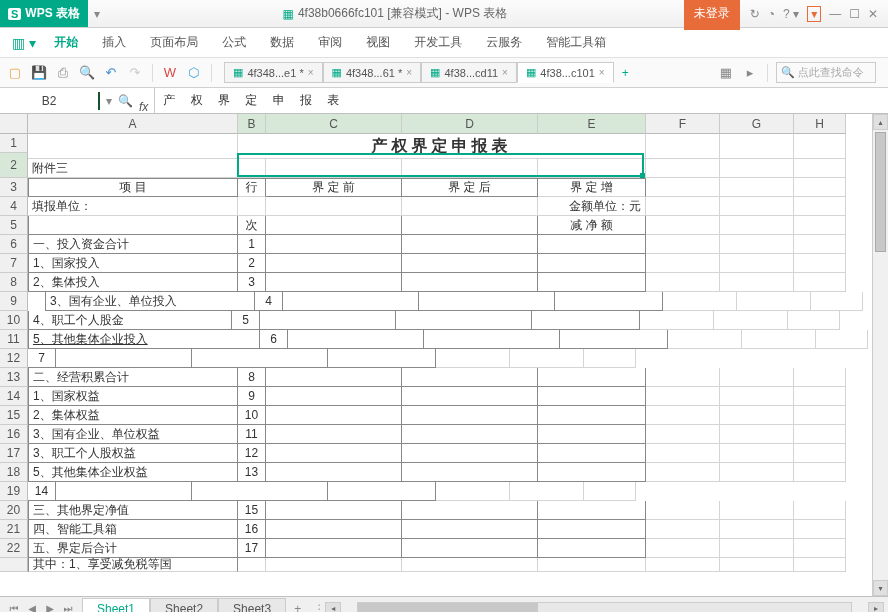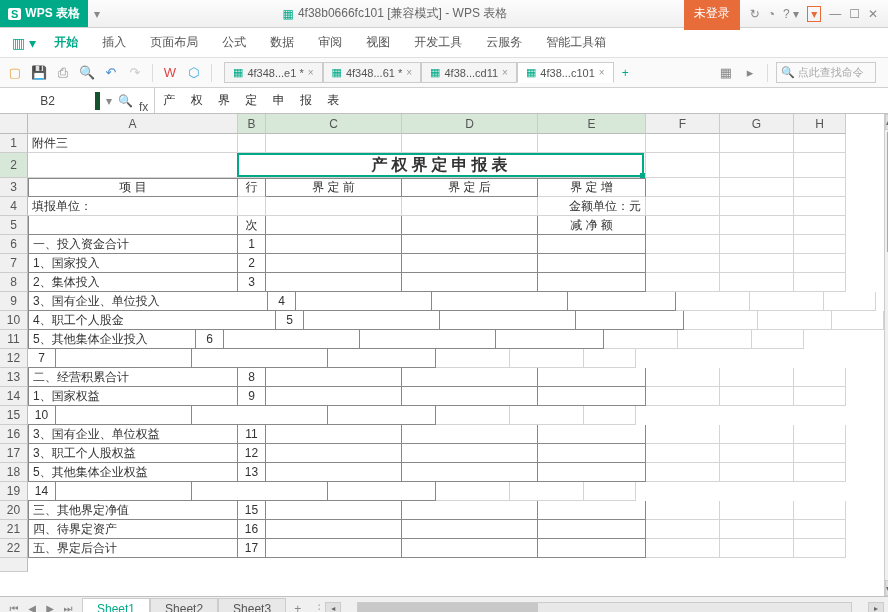--- a/index.html
+++ b/index.html
@@ -29,23 +29,23 @@
 .doc-tabs { display:flex; align-items:center; gap:0; margin-left:4px; flex:1; }
 .doc-tab { padding:3px 8px; border:1px solid #ccc; background:#f5f5f5; display:flex; align-items:center; gap:4px; font-size:11px; color:#555; }
 .doc-tab.active { background:#fff; border-bottom-color:#fff; }
 .doc-tab .x { color:#999; font-size:10px; }
 .doc-tab .ico { color:#0a8; }
 .tb-right { display:flex; align-items:center; gap:6px; padding-right:6px; }
 .search-box { border:1px solid #ccc; padding:2px 4px; font-size:11px; color:#aaa; width:100px; display:flex; align-items:center; gap:3px; }
 
 
 .fbar { height:26px; display:flex; align-items:center; border-bottom:1px solid #c0c0c0; background:#fff; }
-.cellref { width:100px; border-right:5px solid #14532d; padding:2px 8px; text-align:center; color:#444; }
+.cellref { width:100px; border-right:2px solid #14532d; padding:2px 8px; text-align:center; color:#444; }
 .fbar-btns { display:flex; align-items:center; padding:0 6px; gap:6px; color:#888; border-right:1px solid #ccc; height:100%; }
-.fx { color:#555;margin-top:12px; }
+.fx { font-style:italic; color:#555;margin-top:12px; }
 .formula-input { flex:1; padding:2px 8px; color:#333; letter-spacing:6px; }
 
 
 .sheet-area { position:relative; height:482px; display:flex; }
 .corner { width:28px; height:20px; background:#f0f0f0; border-right:1px solid #bbb; border-bottom:1px solid #bbb; }
 .col-headers { display:flex; height:20px; }
 .col-h { background:#f0f0f0; border-right:1px solid #ccc; border-bottom:1px solid #bbb; text-align:center; color:#555; display:flex; align-items:center; justify-content:center; font-size:12px; }
 .col-h.sel { background:#d8e8d8; }
 .row-headers { width:28px; }
 .row-h { height:19px; background:#f0f0f0; border-right:1px solid #bbb; border-bottom:1px solid #ccc; text-align:center; color:#555; display:flex; align-items:center; justify-content:center; font-size:12px; }
@@ -214,38 +214,38 @@
           <div class="row-h">16</div>
           <div class="row-h">17</div>
           <div class="row-h">18</div>
           <div class="row-h">19</div>
           <div class="row-h">20</div>
           <div class="row-h">21</div>
           <div class="row-h">22</div>
           <div class="row-h" style="height: 14px;"></div>
         </div>
       <div class="cells" id="cellgrid" style="position:relative">
-          <div class="grid-row">
-            <div class="cell " style="width: 210px;">附件三</div>
-            <div class="cell " style="width: 28px;"></div>
-            <div class="cell " style="width: 136px;"></div>
-            <div class="cell " style="width: 136px;"></div>
-            <div class="cell " style="width: 108px;"></div>
-            <div class="cell " style="width: 74px;"></div>
-            <div class="cell " style="width: 74px;"></div>
-            <div class="cell " style="width: 52px;"></div>
-          </div>
           <div class="grid-row" style="height: 25px;">
             <div class="cell " style="width: 210px; height: 25px;"></div>
             <div class="cell center bold" style="width: 408px; height: 25px; font-size: 16px; letter-spacing: 4px;">产权界定申报表</div>
             <div class="cell " style="width: 74px; height: 25px;"></div>
             <div class="cell " style="width: 74px; height: 25px;"></div>
             <div class="cell " style="width: 52px; height: 25px;"></div>
           </div>
           <div class="grid-row">
+            <div class="cell " style="width: 210px;">附件三</div>
+            <div class="cell " style="width: 28px;"></div>
+            <div class="cell " style="width: 136px;"></div>
+            <div class="cell " style="width: 136px;"></div>
+            <div class="cell " style="width: 108px;"></div>
+            <div class="cell " style="width: 74px;"></div>
+            <div class="cell " style="width: 74px;"></div>
+            <div class="cell " style="width: 52px;"></div>
+          </div>
+          <div class="grid-row">
             <div class="cell center bt bl br bb" style="width: 210px;">项        目</div>
             <div class="cell center bt br" style="width: 28px;">行</div>
             <div class="cell center bt br bb" style="width: 136px;">界 定 前</div>
             <div class="cell center bt br bb" style="width: 136px;">界 定 后</div>
             <div class="cell center bt br" style="width: 108px;">界 定 增</div>
             <div class="cell " style="width: 74px;"></div>
             <div class="cell " style="width: 74px;"></div>
             <div class="cell " style="width: 52px;"></div>
           </div>
           <div class="grid-row">
@@ -292,41 +292,41 @@
             <div class="cell bl br bb" style="width: 210px;">  2、集体投入</div>
             <div class="cell center br bb" style="width: 28px;">3</div>
             <div class="cell br bb" style="width: 136px;"></div>
             <div class="cell br bb" style="width: 136px;"></div>
             <div class="cell br bb" style="width: 108px;"></div>
             <div class="cell " style="width: 74px;"></div>
             <div class="cell " style="width: 74px;"></div>
             <div class="cell " style="width: 52px;"></div>
           </div>
           <div class="grid-row">
-            <div class="cell bl br bb" style="width: 240px;">  3、国有企业、单位投入</div>
+            <div class="cell bl br bb" style="width: 210px; margin-left: 17px;">  3、国有企业、单位投入</div>
             <div class="cell center br bb" style="width: 28px;">4</div>
             <div class="cell br bb" style="width: 136px;"></div>
             <div class="cell br bb" style="width: 136px;"></div>
             <div class="cell br bb" style="width: 108px;"></div>
             <div class="cell " style="width: 74px;"></div>
             <div class="cell " style="width: 74px;"></div>
             <div class="cell " style="width: 52px;"></div>
           </div>
           <div class="grid-row">
-            <div class="cell bl br bb" style="width: 248px;">  4、职工个人股金</div>
+            <div class="cell bl br bb" style="width: 204px;">  4、职工个人股金</div>
             <div class="cell center br bb" style="width: 28px;">5</div>
             <div class="cell br bb" style="width: 136px;"></div>
             <div class="cell br bb" style="width: 136px;"></div>
             <div class="cell br bb" style="width: 108px;"></div>
             <div class="cell " style="width: 74px;"></div>
             <div class="cell " style="width: 74px;"></div>
             <div class="cell " style="width: 52px;"></div>
           </div>
           <div class="grid-row">
-            <div class="cell bl br bb" style="width: 168px;">  5、其他集体企业投入</div>
+            <div class="cell bl br bb" style="width: 232px; text-decoration: underline;">  5、其他集体企业投入</div>
             <div class="cell center br bb" style="width: 28px;">6</div>
             <div class="cell br bb" style="width: 136px;"></div>
             <div class="cell br bb" style="width: 136px;"></div>
             <div class="cell br bb" style="width: 108px;"></div>
             <div class="cell " style="width: 74px;"></div>
             <div class="cell " style="width: 74px;"></div>
             <div class="cell " style="width: 52px;"></div>
           </div>
           <div class="grid-row">
             <div class="cell center br bb" style="width: 28px;">7</div>
@@ -351,20 +351,21 @@
             <div class="cell bl br bb" style="width: 210px;">  1、国家权益</div>
             <div class="cell center br bb" style="width: 28px;">9</div>
             <div class="cell br bb" style="width: 136px;"></div>
             <div class="cell br bb" style="width: 136px;"></div>
             <div class="cell br bb" style="width: 108px;"></div>
             <div class="cell " style="width: 74px;"></div>
             <div class="cell " style="width: 74px;"></div>
             <div class="cell " style="width: 52px;"></div>
           </div>
           <div class="grid-row">
+            <div class="cell bl br bb" style="width: 210px;">  2、集体权益</div>
             <div class="cell center br bb" style="width: 28px;">10</div>
             <div class="cell br bb" style="width: 136px;"></div>
             <div class="cell br bb" style="width: 136px;"></div>
             <div class="cell br bb" style="width: 108px;"></div>
             <div class="cell " style="width: 74px;"></div>
             <div class="cell " style="width: 74px;"></div>
             <div class="cell " style="width: 52px;"></div>
           </div>
           <div class="grid-row">
             <div class="cell bl br bb" style="width: 210px;">  3、国有企业、单位权益</div>
@@ -409,38 +410,48 @@
             <div class="cell bl br bb" style="width: 210px;">三、其他界定净值</div>
             <div class="cell center br bb" style="width: 28px;">15</div>
             <div class="cell br bb" style="width: 136px;"></div>
             <div class="cell br bb" style="width: 136px;"></div>
             <div class="cell br bb" style="width: 108px;"></div>
             <div class="cell " style="width: 74px;"></div>
             <div class="cell " style="width: 74px;"></div>
             <div class="cell " style="width: 52px;"></div>
           </div>
           <div class="grid-row">
-            <div class="cell bl br bb" style="width: 210px;">四、待界定资产</div>
+            <div class="cell bl br bb" style="width: 210px;">四、智能工具箱</div>
             <div class="cell center br bb" style="width: 28px;">16</div>
             <div class="cell br bb" style="width: 136px;"></div>
             <div class="cell br bb" style="width: 136px;"></div>
             <div class="cell br bb" style="width: 108px;"></div>
             <div class="cell " style="width: 74px;"></div>
             <div class="cell " style="width: 74px;"></div>
             <div class="cell " style="width: 52px;"></div>
           </div>
           <div class="grid-row">
             <div class="cell bl br bb" style="width: 210px;">五、界定后合计</div>
             <div class="cell center br bb" style="width: 28px;">17</div>
             <div class="cell br bb" style="width: 136px;"></div>
             <div class="cell br bb" style="width: 136px;"></div>
             <div class="cell br bb" style="width: 108px;"></div>
             <div class="cell " style="width: 74px;"></div>
             <div class="cell " style="width: 74px;"></div>
             <div class="cell " style="width: 52px;"></div>
+          </div>
+          <div class="grid-row" style="height: 14px;">
+            <div class="cell bl br" style="width: 210px; height: 14px;">其中：1、享受减免税等国</div>
+            <div class="cell " style="width: 28px; height: 14px;"></div>
+            <div class="cell " style="width: 136px; height: 14px;"></div>
+            <div class="cell " style="width: 136px; height: 14px;"></div>
+            <div class="cell " style="width: 108px; height: 14px;"></div>
+            <div class="cell " style="width: 74px; height: 14px;"></div>
+            <div class="cell " style="width: 74px; height: 14px;"></div>
+            <div class="cell " style="width: 52px; height: 14px;"></div>
           </div>
           <div class="selection" style="left: 209px; top: 19px; width: 407px; height: 24px;">
             <div class="sel-handle"></div>
           </div>
         </div>
     </div>
   </div>
   <div class="vscroll">
     <div class="vscroll-btn">▴</div>
     <div class="vscroll-thumb"></div>

